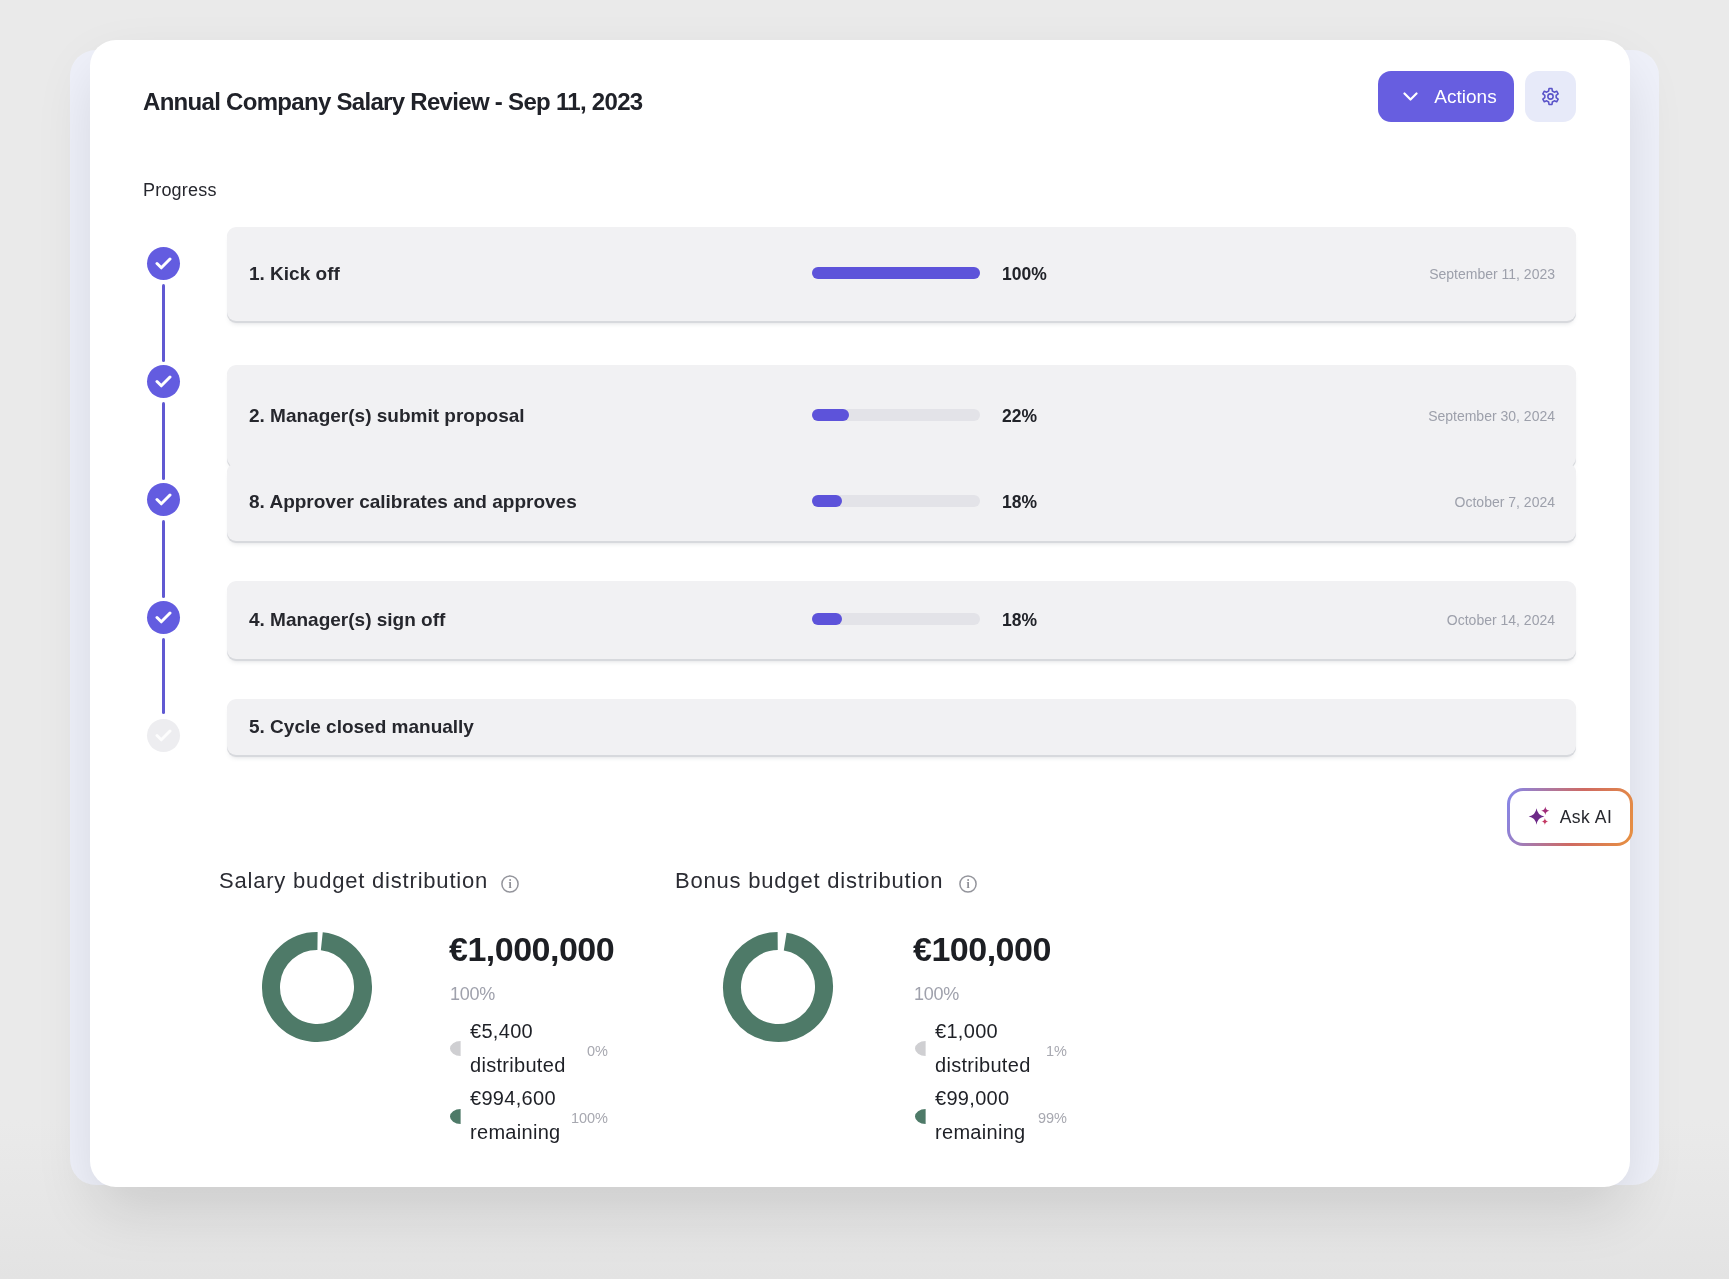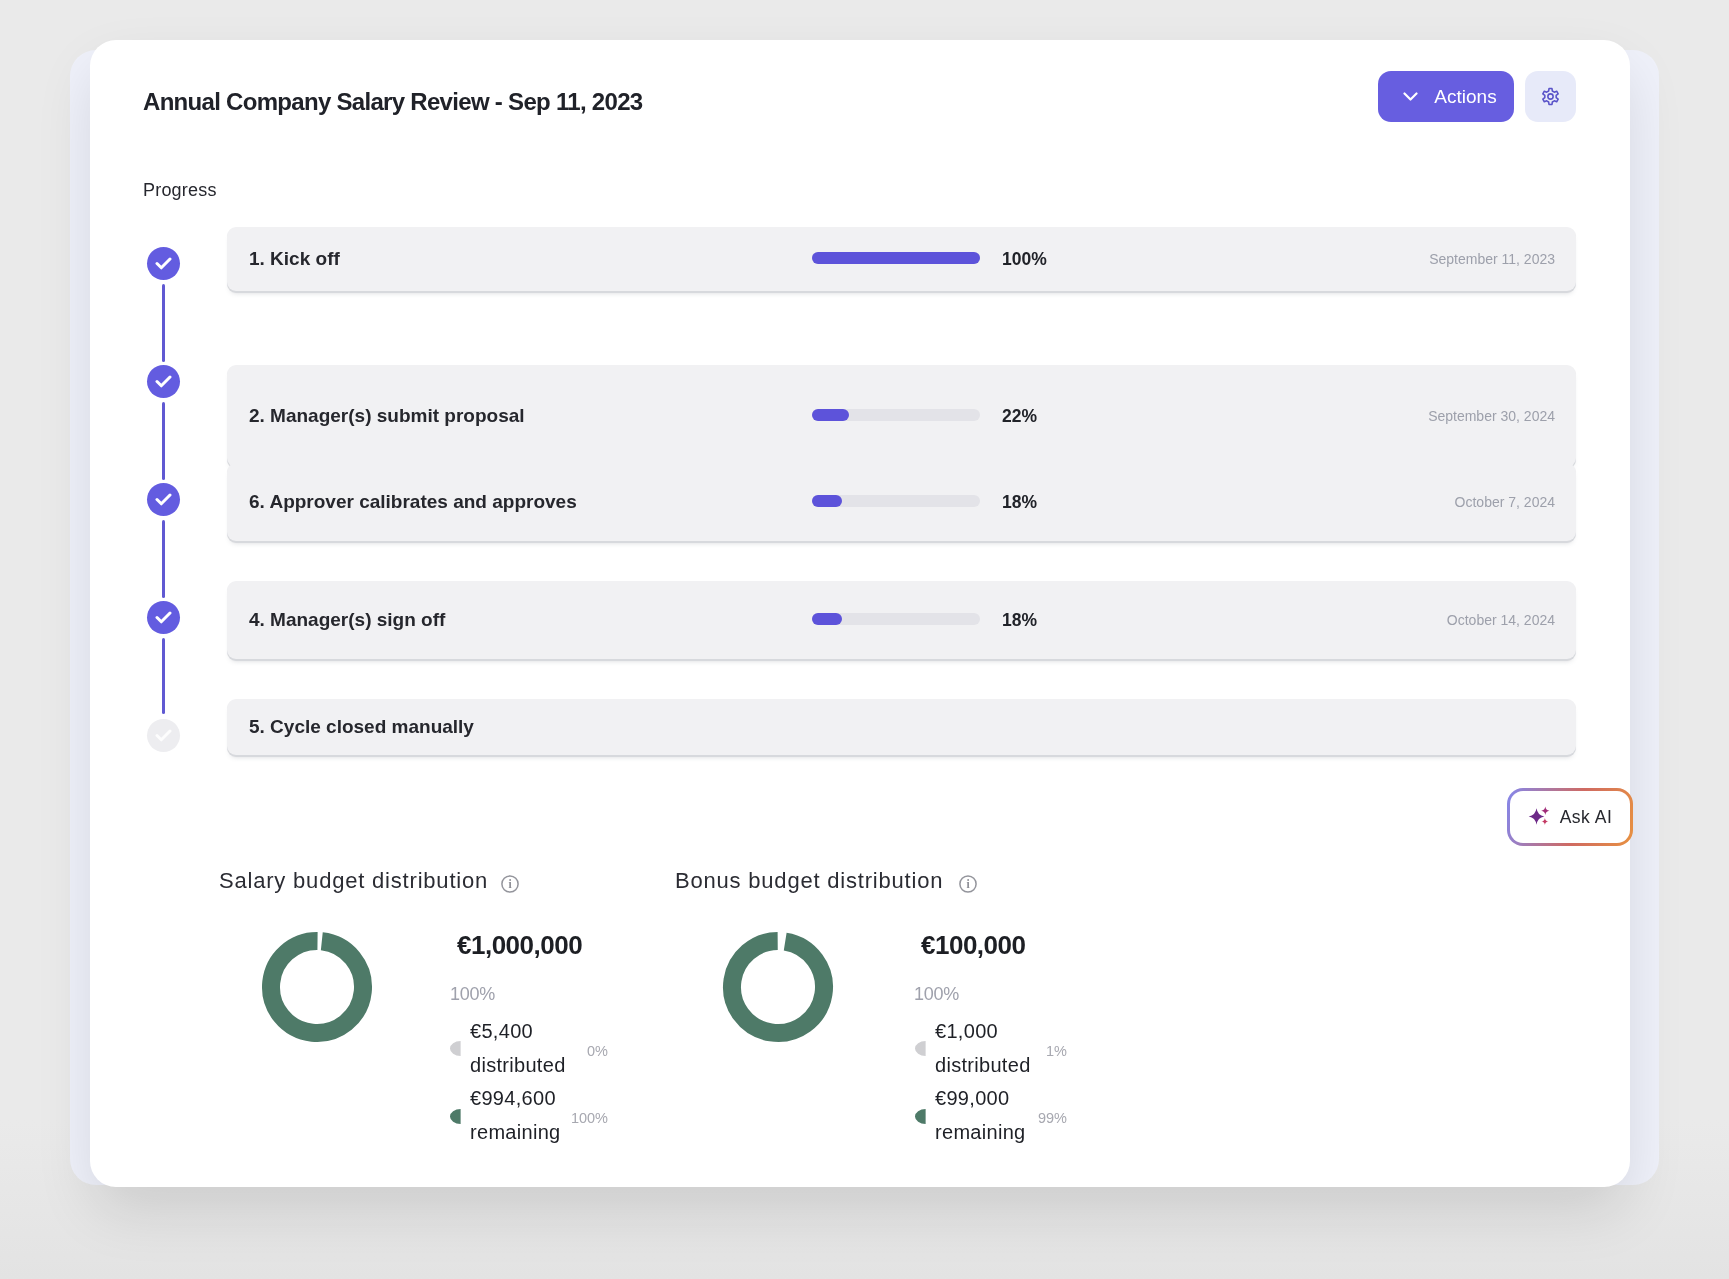--- a/index.html
+++ b/index.html
@@ -13,21 +13,21 @@
   .row{position:absolute;left:227px;width:1349px;background:#f1f1f3;border-radius:9px;box-shadow:0 2px 0 0 #d7d9dd, 0 5px 5px -3px rgba(120,125,135,0.3);}
   .row .ttl{position:absolute;left:22px;top:0;bottom:0;display:flex;align-items:center;font-size:19px;font-weight:bold;color:#26272d;}
   .track{position:absolute;left:585px;top:50%;margin-top:-7px;width:168px;height:12px;border-radius:6px;background:#e3e3e8;}
   .fill{position:absolute;left:0;top:0;height:12px;border-radius:6px;background:#5d53da;}
   .pct{position:absolute;left:775px;top:0;bottom:0;display:flex;align-items:center;font-size:17.5px;font-weight:bold;color:#212329;}
   .date{position:absolute;right:21px;top:0;bottom:0;display:flex;align-items:center;font-size:14px;color:#9da0ab;}
   .tseg{position:absolute;left:161.7px;width:3.6px;background:#6059d2;border-radius:2px;}
   .circ{position:absolute;left:147px;width:33px;height:33px;border-radius:50%;background:#635ce0;display:flex;align-items:center;justify-content:center;}
   .circ.last{background:#ededf0;}
   .chart-title{position:absolute;font-size:22px;letter-spacing:0.8px;color:#2b2c33;}
-  .amount{position:absolute;font-size:26px;font-weight:bold;letter-spacing:-0.5px;color:#1d1f24;margin-left:8px;}
+  .amount{position:absolute;font-size:34px;font-weight:bold;letter-spacing:-0.5px;color:#1d1f24;}
   .pct-big{position:absolute;font-size:18px;letter-spacing:-0.3px;color:#9fa1ac;}
   .leg-val{position:absolute;font-size:20px;letter-spacing:0.3px;color:#1e2026;line-height:34px;}
   .leg-pct{position:absolute;font-size:14.5px;color:#a7a8b0;text-align:right;}
   .askai-w{position:absolute;left:1507px;top:788px;width:126px;height:58px;border-radius:16px;background:linear-gradient(105deg,#8487ec,#cf6a62 55%,#e89140);}
   .askai{position:absolute;left:3px;top:3px;right:3px;bottom:3px;border-radius:13px;background:#fff;display:flex;align-items:center;justify-content:center;gap:8px;font-size:17.5px;letter-spacing:0.5px;color:#26272d;}
   .actions{position:absolute;left:1378px;top:71px;width:136px;height:51px;border-radius:13px;background:#675ee0;display:flex;align-items:center;justify-content:center;gap:16px;padding-left:8px;box-sizing:border-box;color:#fff;font-size:19px;}
   .gearbtn{position:absolute;left:1525px;top:71px;width:51px;height:51px;border-radius:13px;background:#e7eaf9;display:flex;align-items:center;justify-content:center;}
 </style>
 </head>
 <body>
@@ -50,38 +50,38 @@
       </svg>
   </div>
 
   <div class="progress-label">Progress</div>
 
   <div class="tseg" style="top:283.5px;height:78px;"></div>
   <div class="tseg" style="top:401.5px;height:78px;"></div>
   <div class="tseg" style="top:519.5px;height:78px;"></div>
   <div class="tseg" style="top:637.5px;height:76px;"></div>
 
-  <div class="row" style="top:227px;height:64px;">
+  <div class="row" style="top:227px;height:94px;">
     <div class="ttl">1. Kick off</div>
     <div class="track">
         <div class="fill" style="width:168px;"></div>
       </div>
     <div class="pct">100%</div>
     <div class="date">September 11, 2023</div>
   </div>
   <div class="row" style="top:345px;height:102px;margin-top:20px;">
     <div class="ttl">2. Manager(s) submit proposal</div>
     <div class="track">
         <div class="fill" style="width:37px;"></div>
       </div>
     <div class="pct">22%</div>
     <div class="date">September 30, 2024</div>
   </div>
   <div class="row" style="top:463px;height:78px;">
-    <div class="ttl">6. Approver calibrates and approves</div>
+    <div class="ttl">8. Approver calibrates and approves</div>
     <div class="track">
         <div class="fill" style="width:30px;"></div>
       </div>
     <div class="pct">18%</div>
     <div class="date">October 7, 2024</div>
   </div>
   <div class="row" style="top:581px;height:78px;">
     <div class="ttl">4. Manager(s) sign off</div>
     <div class="track">
         <div class="fill" style="width:30px;"></div>

